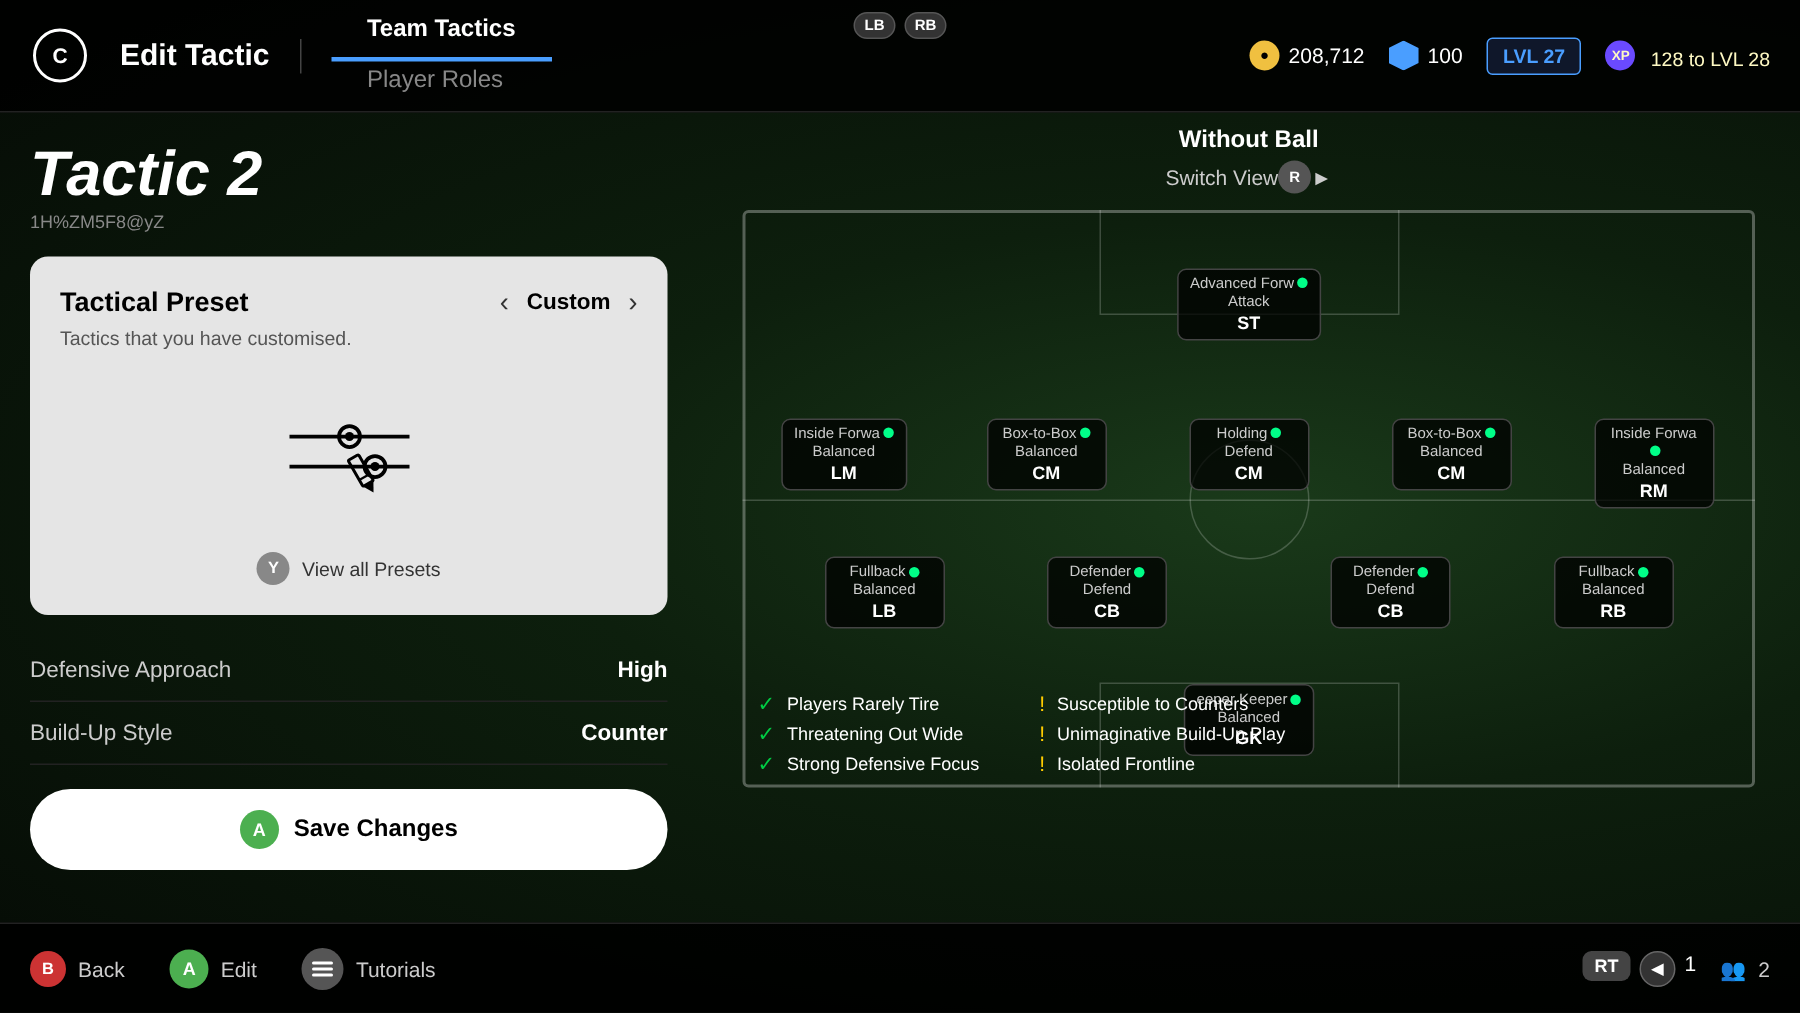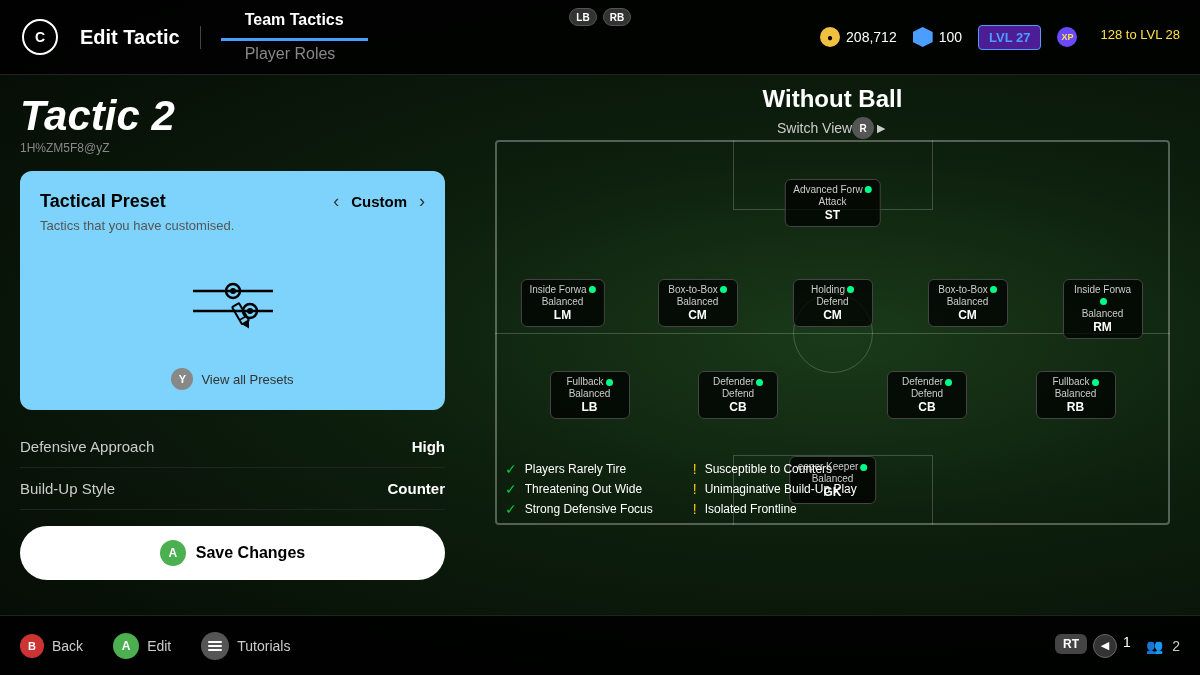--- a/index.html
+++ b/index.html
@@ -113,35 +113,35 @@
     }
 
     .shield-icon {
       width: 20px; height: 20px;
       background: #4a9eff;
       clip-path: polygon(50% 0%, 100% 25%, 100% 75%, 50% 100%, 0% 75%, 0% 25%);
       display: flex; align-items: center; justify-content: center;
     }
 
     .level-badge {
-      background: #4c1d95;
+      background: #0f172a;
       border: 1px solid #4a9eff;
       padding: 4px 10px;
       border-radius: 4px;
       font-size: 13px;
       font-weight: bold;
       color: #4a9eff;
     }
 
     .xp-item {
       display: flex;
-      align-items: flex-start;
-      gap: 23px;
+      align-items: flex-end;
+      gap: 10px;
       font-size: 13px;
-      color: #fde047;
+      color: #fef9c3;
     }
 
     .xp-icon {
       width: 20px; height: 20px;
       border-radius: 50%;
       background: #6a4aff;
       display: flex; align-items: center; justify-content: center;
       font-size: 9px; font-weight: bold;
     }
 
@@ -185,21 +185,21 @@
     }
 
     .tactic-code {
       font-size: 12px;
       color: #888;
       margin-top: 4px;
       margin-bottom: 16px;
     }
 
     .preset-card {
-      background: #7dd3fc;
+      background: #e5e5e5;
       border-radius: 12px;
       padding: 20px;
       color: #000;
       margin-bottom: 16px;
     }
 
     .preset-header {
       display: flex;
       align-items: center;
       justify-content: space-between;
@@ -319,21 +319,21 @@
       bottom: 60px;
       z-index: 2;
     }
 
     .field-title-area {
       text-align: center;
       padding-top: 10px;
     }
 
     .field-main-title {
-      font-size: 24px;
+      font-size: 16px;
       font-weight: bold;
       color: #fff;
     }
 
     .switch-view {
       display: flex;
       align-items: center;
       justify-content: center;
       gap: 0;
       font-size: 14px;

